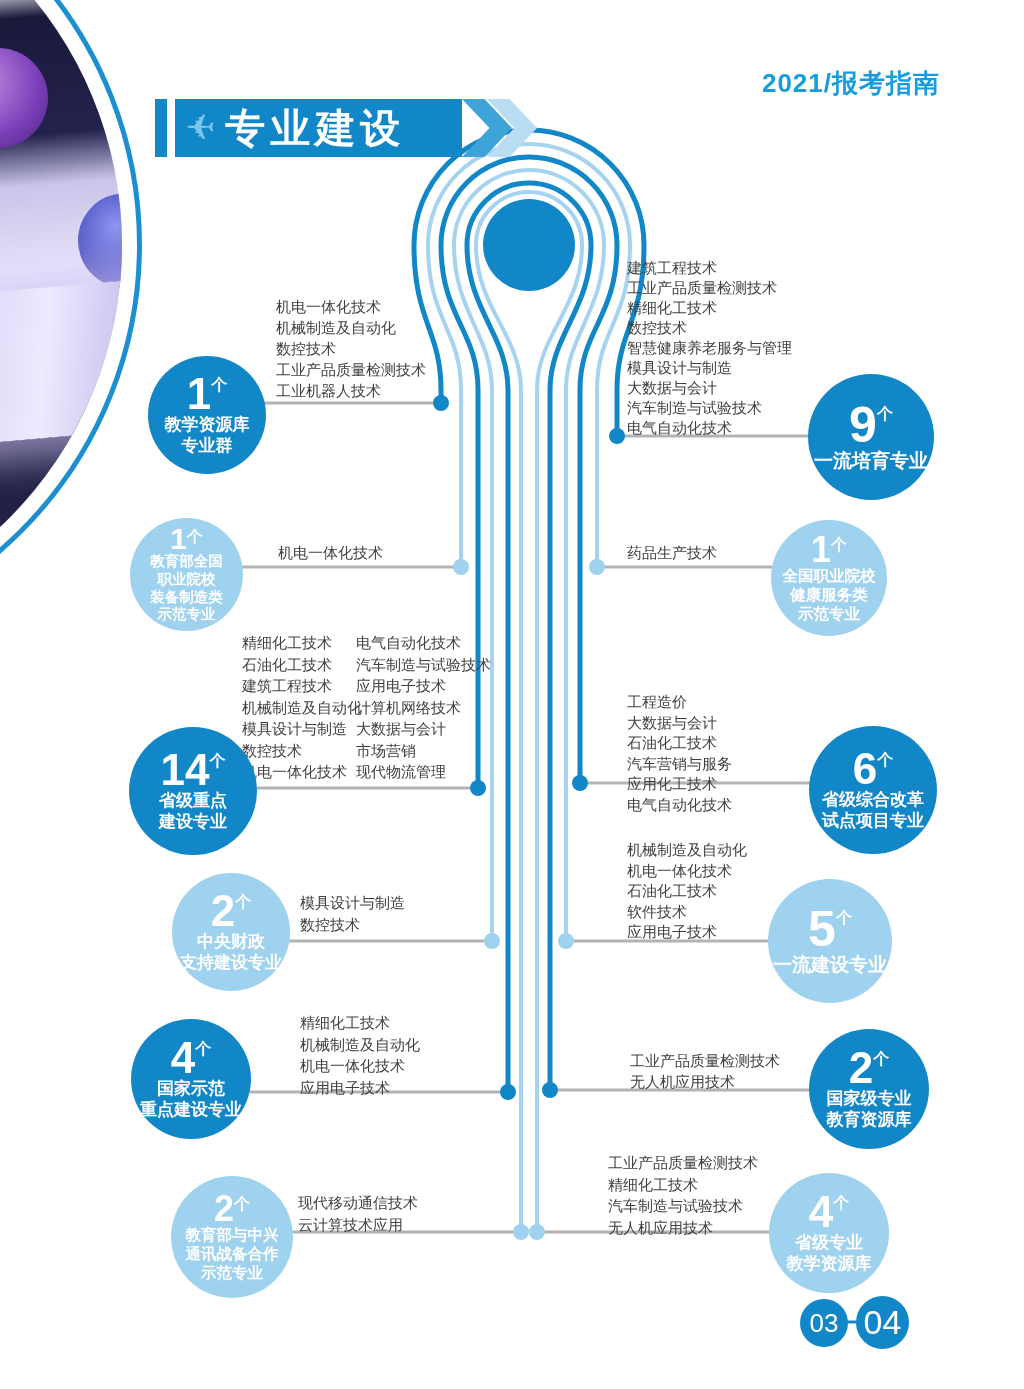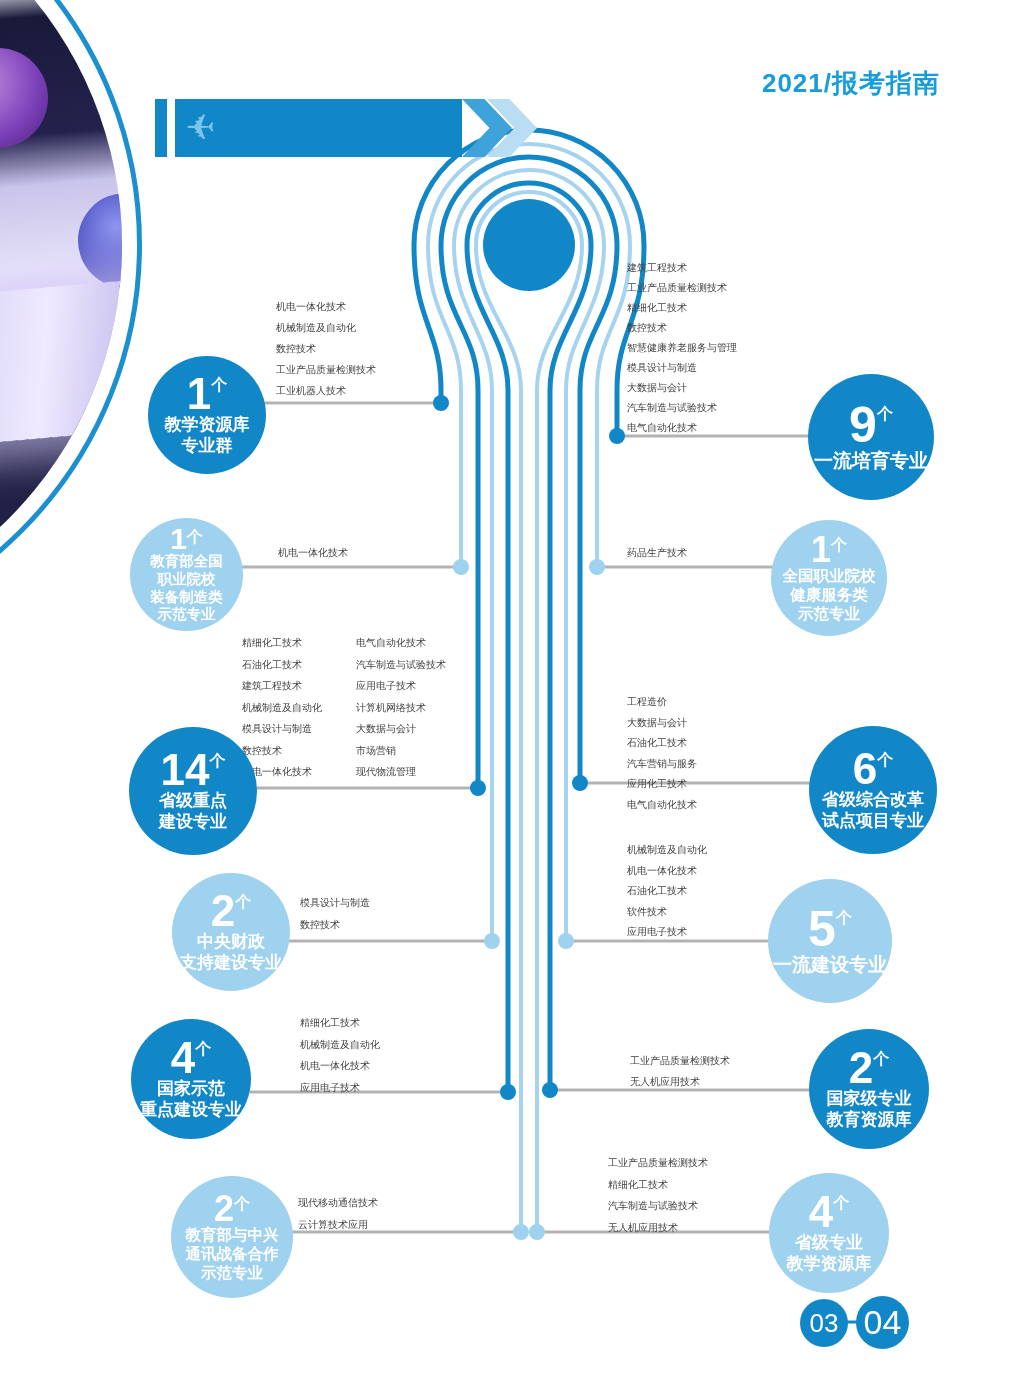--- a/index.html
+++ b/index.html
@@ -60,21 +60,21 @@
   .num{font-weight:bold;line-height:.95;}
   .unit{font-size:16px;font-weight:bold;margin-top:2px;}
   .lbl{font-weight:bold;line-height:1.22;white-space:nowrap;}
   .lbl span{display:block;}
   .lines-1 .num{font-size:50px}.lines-1 .lbl{font-size:19px}
   .lines-2 .num{font-size:44px}.lines-2 .lbl{font-size:17px}
   .lines-3 .num{font-size:36px}.lines-3 .lbl{font-size:15.5px}
   .lines-4 .num{font-size:30px}.lines-4 .lbl{font-size:14.5px}
 
   
-  .majors{position:absolute;font-size:10px;color:var(--list-text);line-height:21px;
+  .majors{position:absolute;font-size:15px;color:var(--list-text);line-height:21px;
     white-space:nowrap;z-index:2;}
 
   
   .pagenum{position:absolute;border-radius:50%;background:var(--brand-dark);color:#fff;
     font-weight:normal;display:flex;align-items:center;justify-content:center;z-index:3;}
 </style>
 </head>
 <body>
 
 <div id="page">
@@ -86,20 +86,21 @@
     <div class="screen"></div>
     <div class="planet planet-c"></div>
   </div>
 
   <div class="badge">2021/报考指南</div>
   <div class="title-bar"></div>
   <div class="chev chev2"></div>
   <div class="chev chev1"></div>
   <div class="title-banner">
     <span class="plane">✈</span>
+    <span class="title-text">专业建设</span>
   </div>
 
   <svg id="connector-svg" width="1024" height="1389" viewBox="0 0 1024 1389">
     <g fill="none">
       <path d="M441,403 L441,390 C441,330 414,322 414,245 A115,115 0 0 1 644,245 C644,322 617,330 617,390 L617,436" stroke="#1287c8" stroke-width="5"></path>
       <path d="M461,567 L461,390 C461,330 428,320 428,245 A101,101 0 0 1 630,245 C630,320 597,330 597,390 L597,567" stroke="#a6d3ef" stroke-width="4"></path>
       <path d="M478,788 L478,390 C478,330 441,318 441,245 A88,88 0 0 1 617,245 C617,318 580,330 580,390 L580,783" stroke="#1287c8" stroke-width="5"></path>
       <path d="M492,941 L492,390 C492,335 454,312 454,245 A75,75 0 0 1 604,245 C604,312 566,335 566,390 L566,941" stroke="#a6d3ef" stroke-width="4"></path>
       <path d="M508,1092 L508,390 C508,335 467,310 467,245 A62,62 0 0 1 591,245 C591,310 550,335 550,390 L550,1090" stroke="#1287c8" stroke-width="5"></path>
       <path d="M521,1232 L521,390 C521,335 476,308 476,245 A53,53 0 0 1 582,245 C582,308 537,335 537,390 L537,1232" stroke="#a6d3ef" stroke-width="4"></path>

